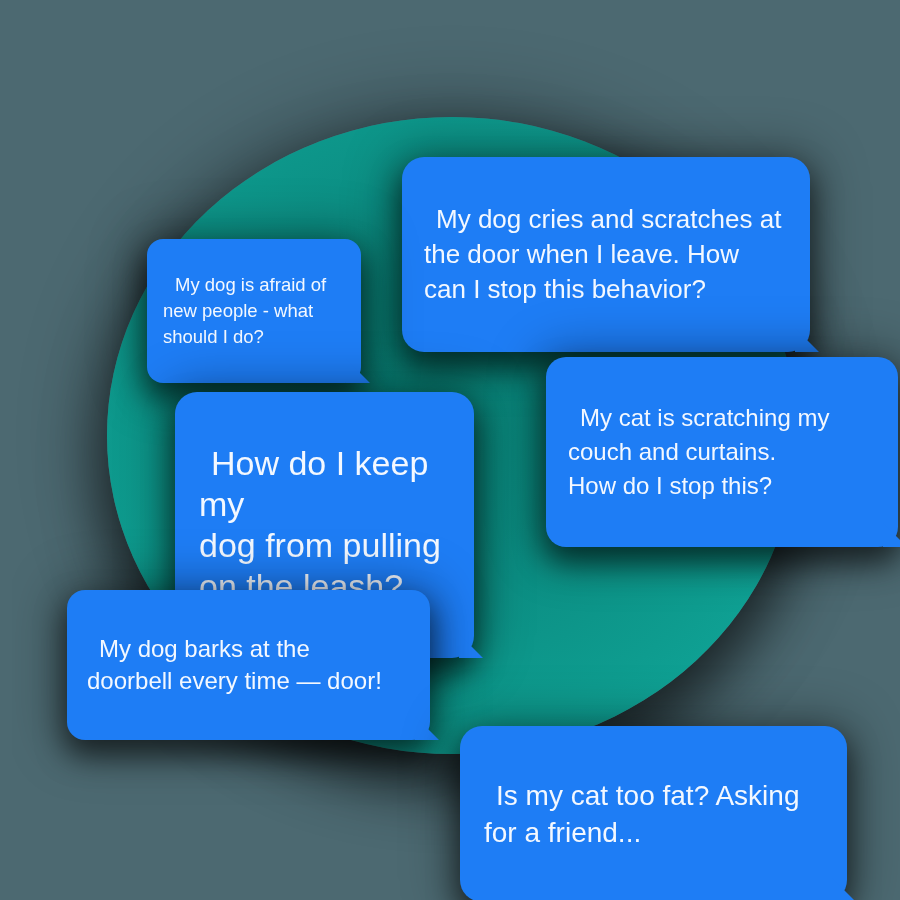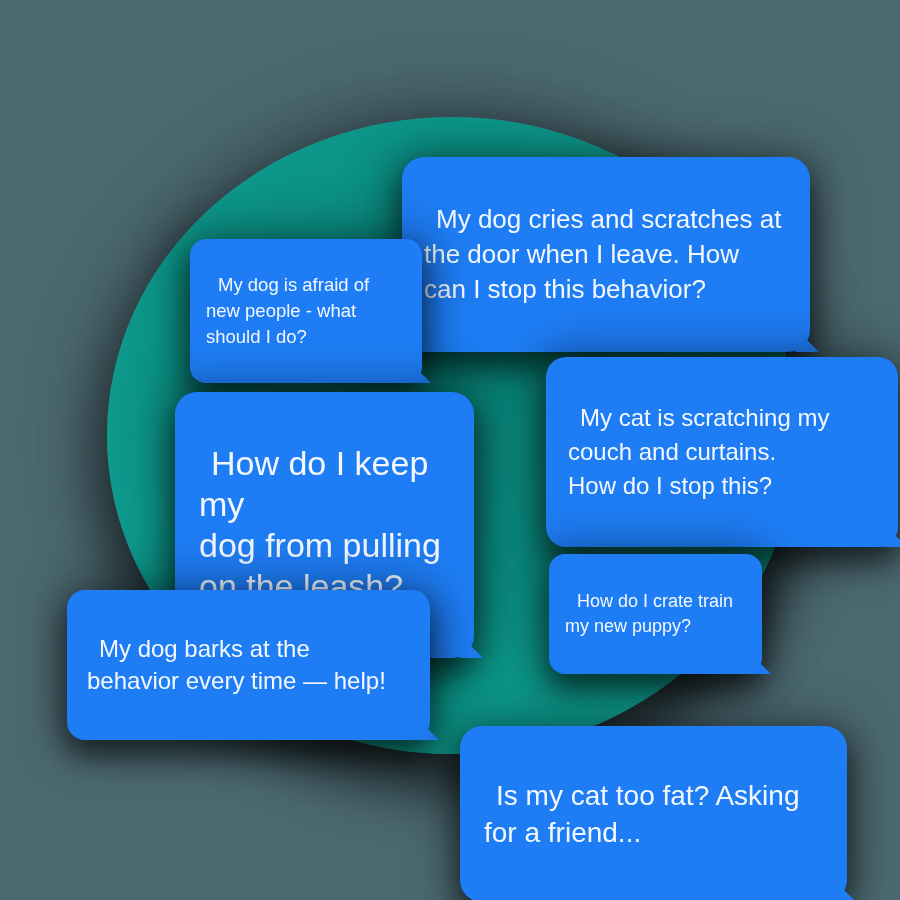--- a/index.html
+++ b/index.html
@@ -33,21 +33,21 @@
     box-shadow:0 14px 28px 2px rgba(0,0,0,0.55), 0 2px 50px 8px rgba(0,0,0,0.35);
   }
   .tail{
     position:absolute;
     right:-9px;bottom:0;
     width:16px;height:17px;
     background:var(--bubble-blue);
     clip-path:polygon(0 0, 100% 100%, 0 100%);
   }
   .b1{left:390px;top:145px;width:408px;font-size:26px;line-height:35px;padding:10px 22px;border-radius:22px;}
-  .b2{left:135px;top:227px;width:232px;font-size:18.5px;line-height:26px;padding:7px 16px;border-radius:16px;margin-left:43px;}
+  .b2{left:135px;top:227px;width:214px;font-size:18.5px;line-height:26px;padding:7px 16px;border-radius:16px;}
   .b3{left:163px;top:380px;width:299px;font-size:34px;line-height:41px;padding:10px 24px;border-radius:22px;}
   .b4{left:534px;top:345px;width:352px;font-size:24px;line-height:34px;padding:10px 22px;border-radius:20px;}
   .b5{left:537px;top:542px;width:213px;font-size:18px;line-height:25px;padding:10px 16px;border-radius:16px;}
   .b6{left:55px;top:578px;width:363px;font-size:24px;line-height:32px;padding:11px 20px;border-radius:18px;}
   .b7{left:448px;top:714px;width:387px;font-size:28px;line-height:37px;padding:14px 24px;border-radius:22px;}
 </style>
 </head>
 <body>
 
 <div class="stage">
@@ -75,29 +75,24 @@
     <span class="tail"></span>
   </div>
 
   <div class="bubble b4">
     <span>My cat is scratching my
 couch and curtains.
 How do I stop this?</span>
     <span class="tail"></span>
   </div>
 
-  <div class="bubble b5">
-    <span>How do I crate train
-my new puppy?</span>
-    <span class="tail"></span>
-  </div>
 
   <div class="bubble b6">
     <span>My dog barks at the
-behavior every time — help!</span>
+doorbell every time — door!</span>
     <span class="tail"></span>
   </div>
 
   <div class="bubble b7">
     <span>Is my cat too fat? Asking
 for a friend...</span>
     <span class="tail"></span>
   </div>
 
 </div>

